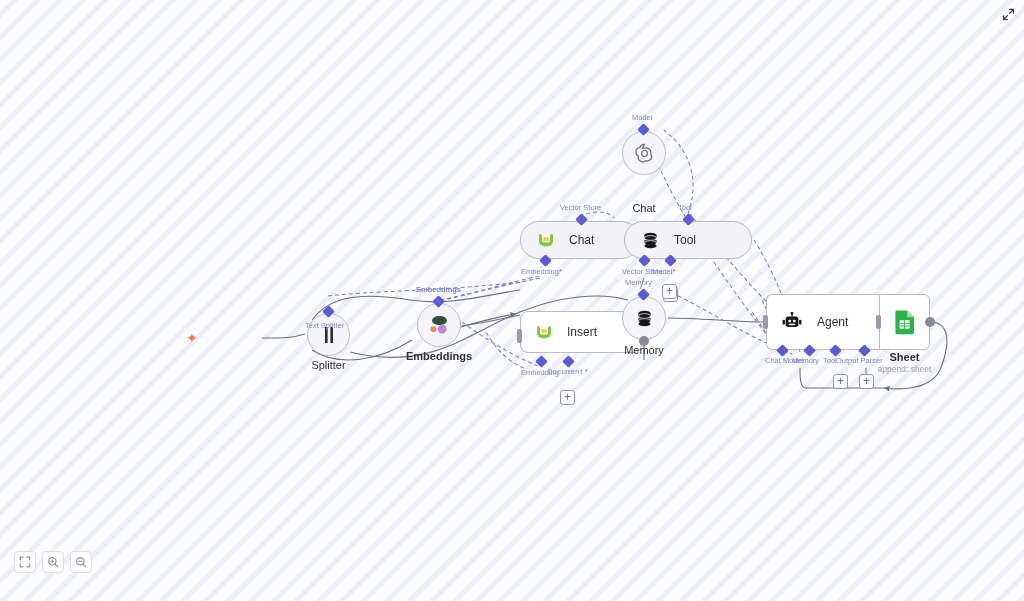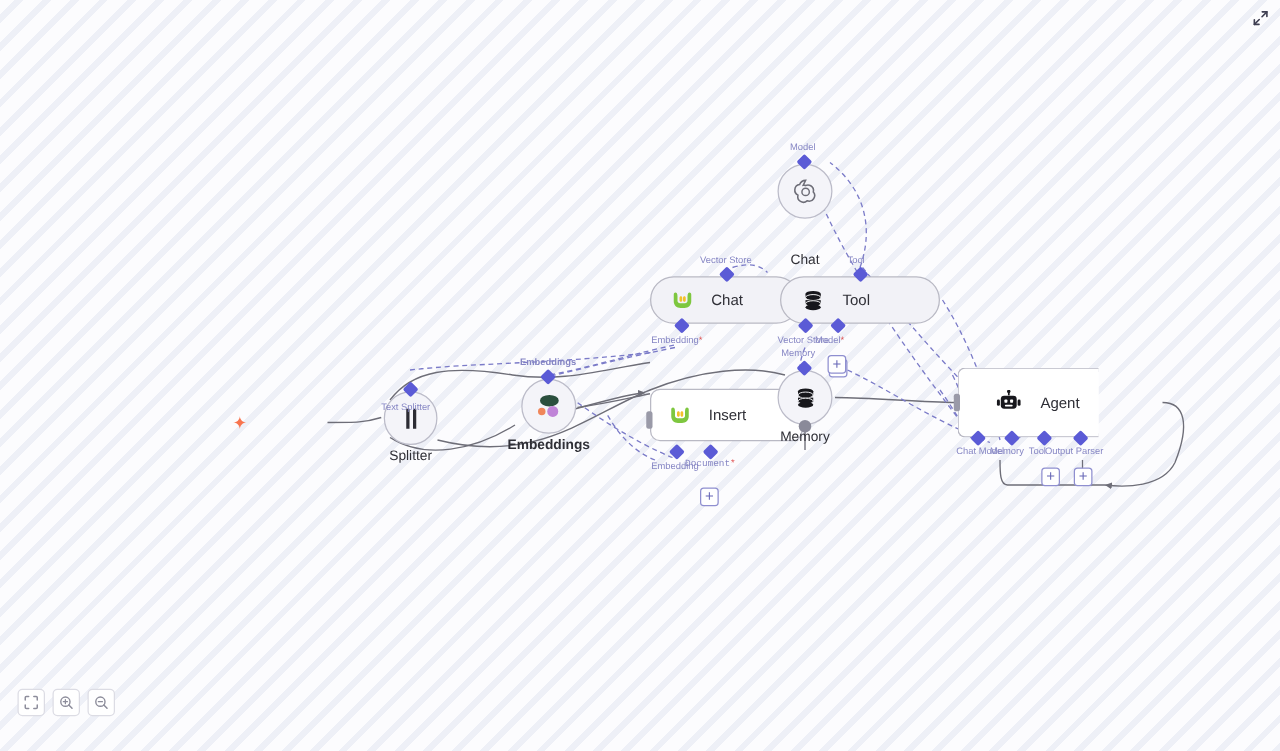--- a/index.html
+++ b/index.html
@@ -294,21 +294,21 @@
       </svg>
     </div>
     <div class="diamond" style="left:17px; top:-6px;"></div>
     <div class="port-label" style="left:3px; top:-18px;">Memory</div>
     <div class="dot-out" style="left:17px; top:40px;"></div>
     <div class="node-label" style="top:48px;">Memory</div>
     <div class="plus" style="left:40px; top:-12px;">+</div>
   </div>
 
   <div class="node" style="left:766px; top:294px;">
-    <div class="box" style="width:113px; height:56px; justify-content:center; padding-left:14px; gap:14px; border-radius:6px 0 0 6px; border-right:none;">
+    <div class="box" style="width:113px; height:56px; justify-content:flex-start; padding-left:14px; gap:14px; border-radius:6px 0 0 6px; border-right:none;">
       <svg width="22" height="20" viewBox="0 0 24 22">
         <rect x="5" y="5" width="14" height="11.5" rx="3" fill="#17171c"></rect>
         <rect x="8.2" y="8.4" width="2.6" height="2.8" rx=".6" fill="#ffffff"></rect>
         <rect x="13.2" y="8.4" width="2.6" height="2.8" rx=".6" fill="#ffffff"></rect>
         <rect x="8.6" y="13" width="6.8" height="1.5" rx=".7" fill="#ffffff"></rect>
         <rect x="11.3" y="1.4" width="1.5" height="3.3" fill="#17171c"></rect>
         <circle cx="12" cy="1.3" r="1.5" fill="#17171c"></circle>
         <rect x="1.6" y="8.4" width="2.6" height="5.5" rx="1.2" fill="#17171c"></rect>
         <rect x="19.8" y="8.4" width="2.6" height="5.5" rx="1.2" fill="#17171c"></rect>
       </svg>
@@ -320,20 +320,36 @@
     <div class="diamond" style="left:39px; top:52px;"></div>
     <div class="port-label" style="left:26px; top:62px;">Memory</div>
     <div class="diamond" style="left:65px; top:52px;"></div>
     <div class="port-label" style="left:57px; top:62px;">Tool</div>
     <div class="diamond" style="left:94px; top:52px;"></div>
     <div class="port-label" style="left:70px; top:62px;">Output Parser</div>
     <div class="plus" style="left:67px; top:80px;">+</div>
     <div class="plus" style="left:93px; top:80px;">+</div>
   </div>
 
+  <div class="node" style="left:879px; top:294px;">
+    <div class="box" style="width:51px; height:56px; border-radius:0 6px 6px 0;">
+      <svg width="24" height="26" viewBox="0 0 24 26">
+        <path d="M4 1.6h10.2L21 8.2v15.4c0 .9-.7 1.6-1.6 1.6H4c-.9 0-1.6-.7-1.6-1.6V3.2c0-.9.7-1.6 1.6-1.6z" fill="#2bb24c"></path>
+        <path d="M14.2 1.6L21 8.2h-6.8z" fill="#9bdfad"></path>
+        <rect x="6.6" y="11.2" width="10" height="8.6" rx=".8" fill="#ffffff"></rect>
+        <rect x="6.6" y="13.9" width="10" height=".9" fill="#2bb24c"></rect>
+        <rect x="6.6" y="16.6" width="10" height=".9" fill="#2bb24c"></rect>
+        <rect x="11.1" y="11.2" width=".9" height="8.6" fill="#2bb24c"></rect>
+      </svg>
+    </div>
+    <div class="bar-in" style="left:-3px; top:21px;"></div>
+    <div class="dot-out" style="left:46px; top:23px;"></div>
+    <div class="node-label" style="top:57px; font-weight:bold;">Sheet</div>
+    <div class="node-sub" style="top:70px;">append: sheet</div>
+  </div>
 
   <div id="toolbar">
     <div class="tb-btn">
       <svg width="12" height="12" viewBox="0 0 14 14">
         <path d="M1.4 4.6V2.4c0-.6.4-1 1-1h2.2M9.4 1.4h2.2c.6 0 1 .4 1 1v2.2M12.6 9.4v2.2c0 .6-.4 1-1 1H9.4M4.6 12.6H2.4c-.6 0-1-.4-1-1V9.4" stroke="#8d8d9b" stroke-width="1.4" fill="none" stroke-linecap="round"></path>
       </svg>
     </div>
     <div class="tb-btn">
       <svg width="12" height="12" viewBox="0 0 14 14">
         <circle cx="6.2" cy="6.2" r="4.3" stroke="#8d8d9b" stroke-width="1.3" fill="none"></circle>

